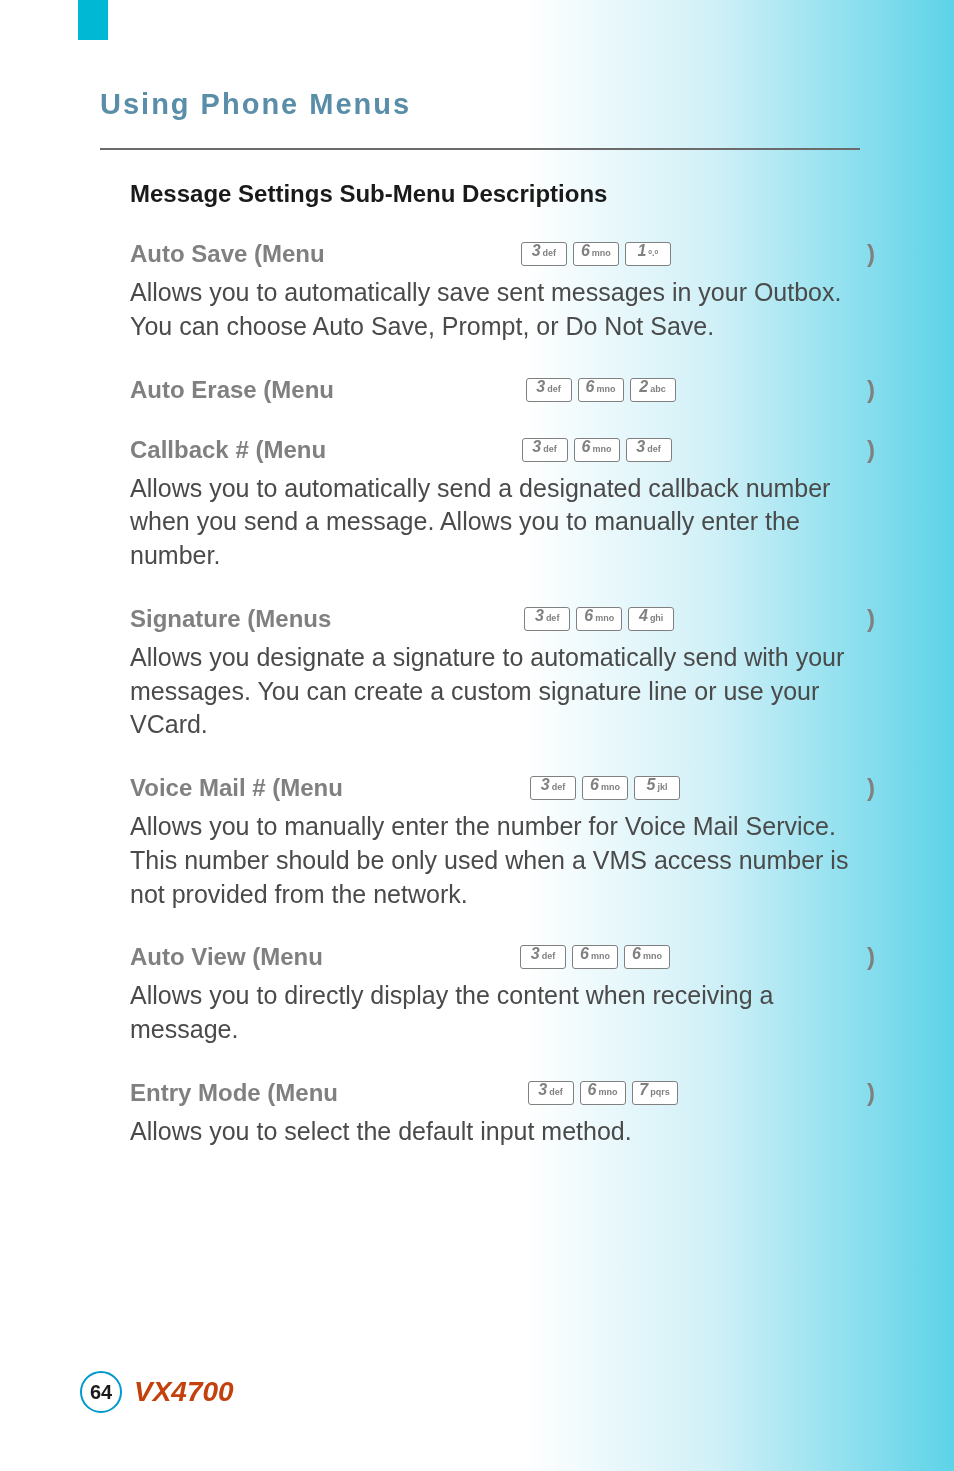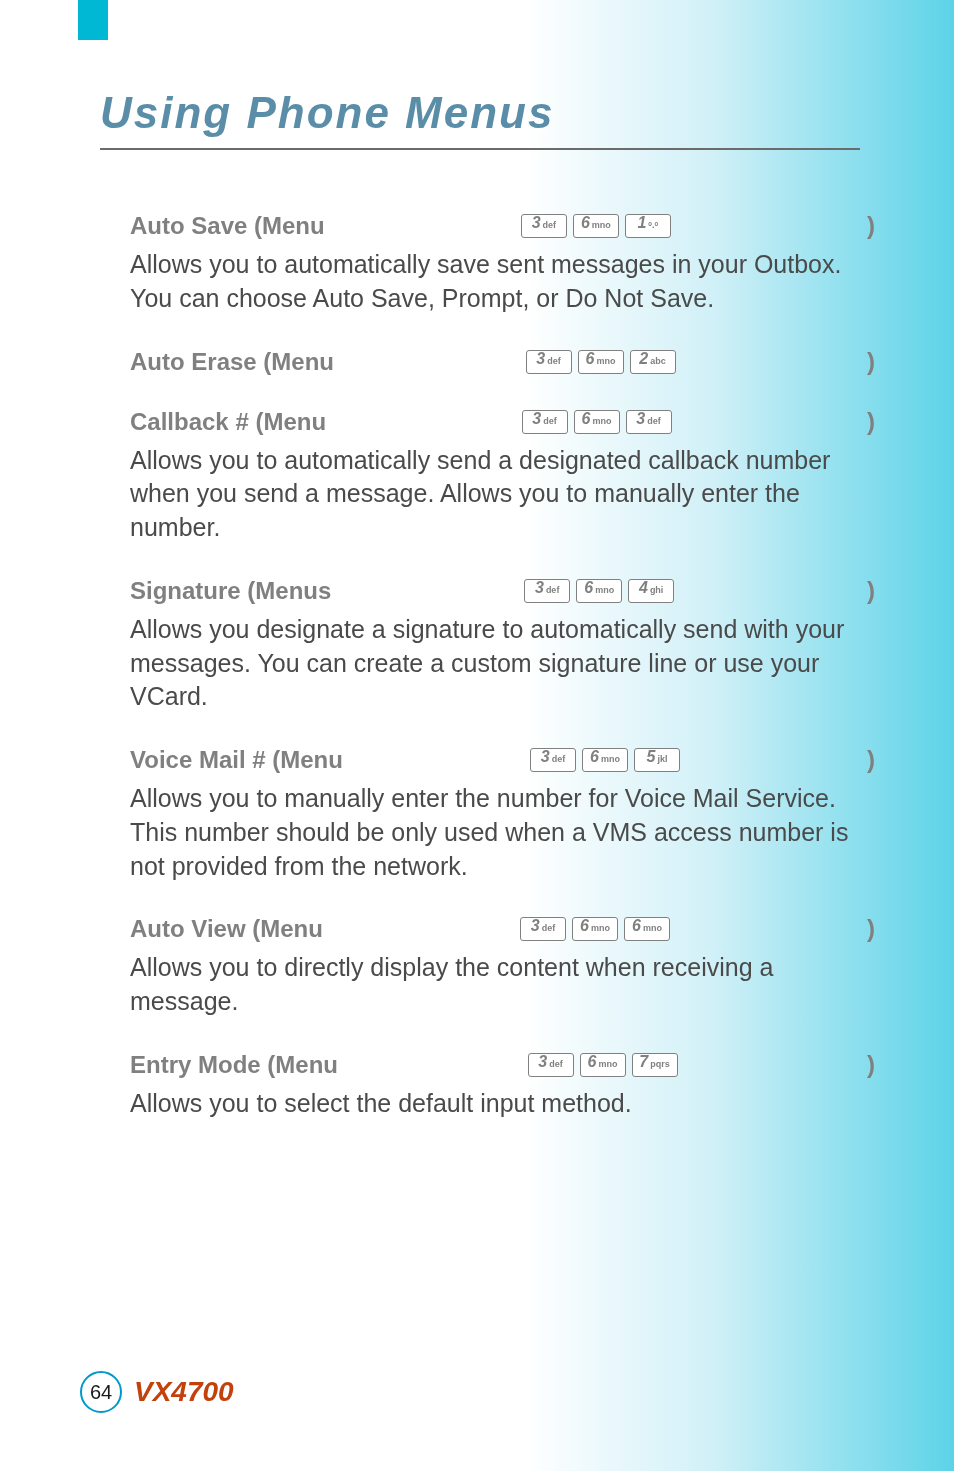--- a/index.html
+++ b/index.html
@@ -20,22 +20,21 @@
     left: 78px;
     top: 0;
     width: 30px;
     height: 40px;
     background: #00b8d4;
   }
   .page-title {
     position: absolute;
     left: 100px;
     top: 88px;
-    font-size: 44px;
-    font-style: italic;
+    font-size: 29px;
     font-weight: 900;
     letter-spacing: 2px;
     color: #5a8ea8;
     text-shadow: 2px 2px 3px rgba(255,255,255,0.8);
   }
   .title-underline {
     position: absolute;
     left: 100px;
     top: 148px;
     width: 760px;
@@ -122,40 +121,41 @@
     gap: 12px;
   }
   .page-circle {
     width: 42px;
     height: 42px;
     border: 2.5px solid #0099cc;
     border-radius: 50%;
     display: flex;
     align-items: center;
     justify-content: center;
-    font-weight: 400;
+    font-weight: 700;
     font-size: 20px;
     color: #1a1a1a;
     background: #ffffff;
   }
   .model {
     font-size: 28px;
     font-weight: 900;
     font-style: italic;
     color: #c2410c;
   }
 </style>
 </head>
 <body>
 
 <div class="left-tab"></div>
 <div class="page-title">Using Phone Menus</div>
 <div class="title-underline"></div>
 
 <div class="content">
+  <div class="section-heading">Message Settings Sub-Menu Descriptions</div>
 
   <div class="sub-heading">
     <span class="label">Auto Save (Menu</span>
     <span class="keys">
       <span class="key">
           <span class="big">3</span>
           <span class="small">def</span>
         </span>
       <span class="key">
           <span class="big">6</span>

